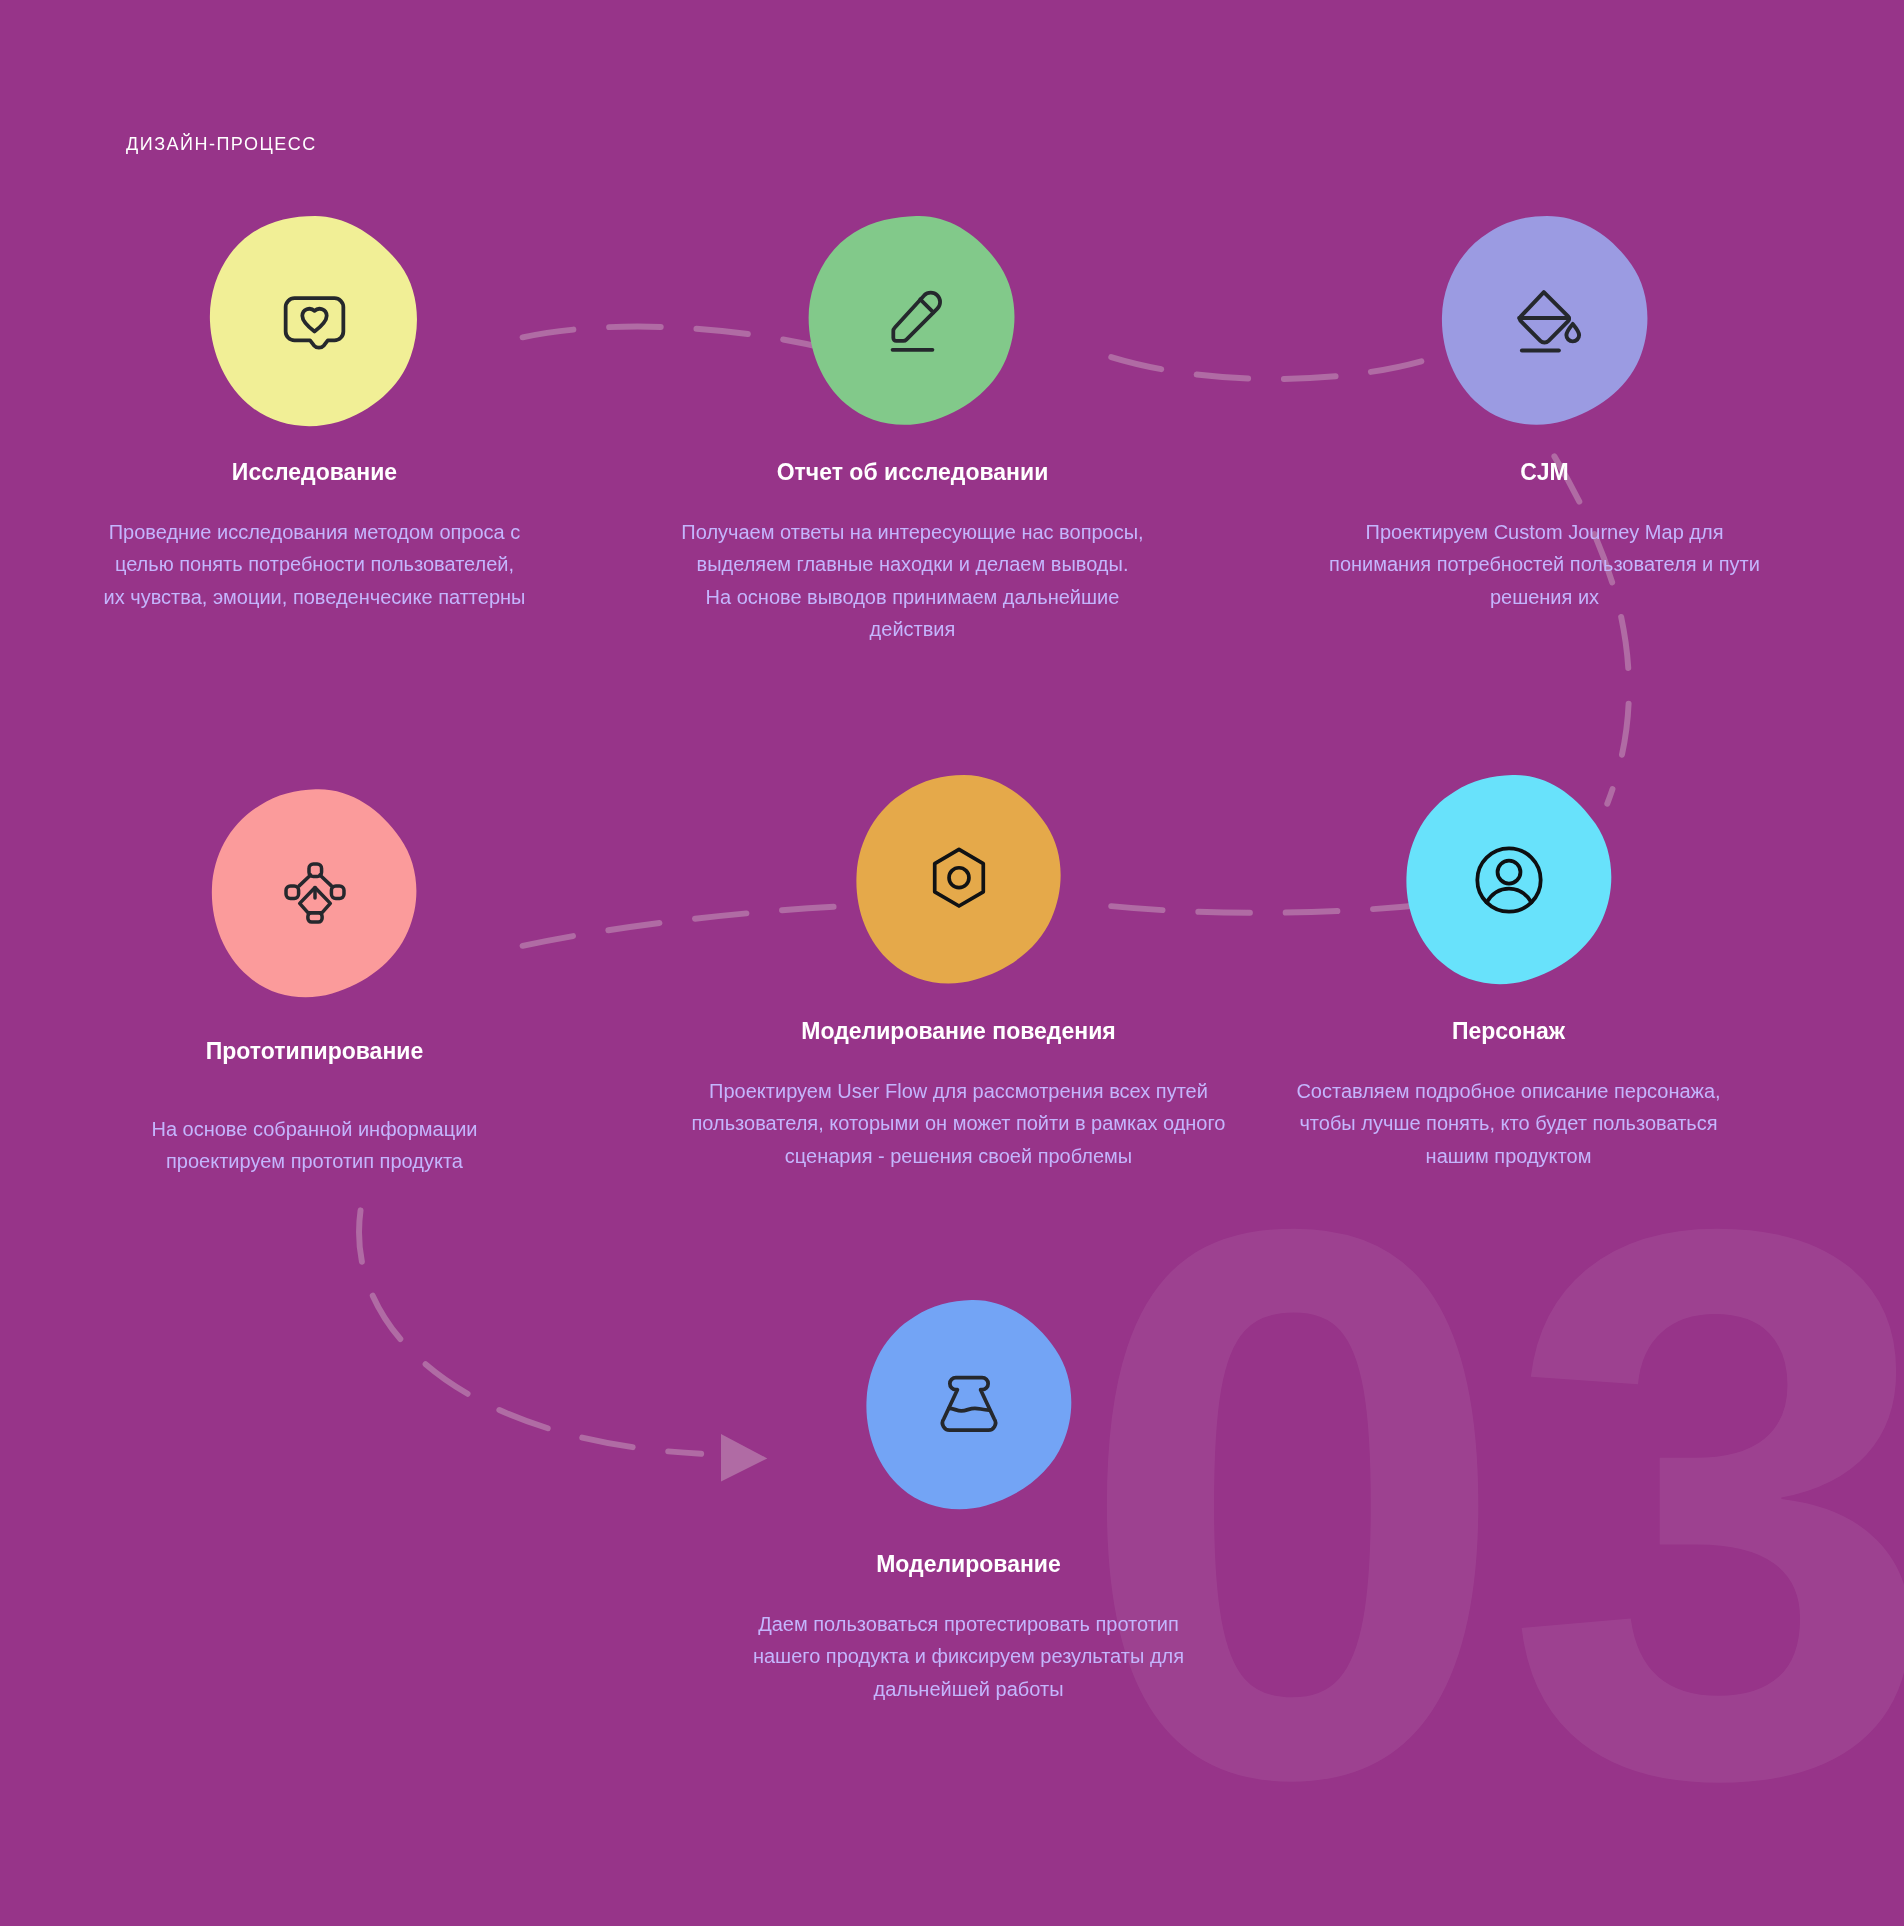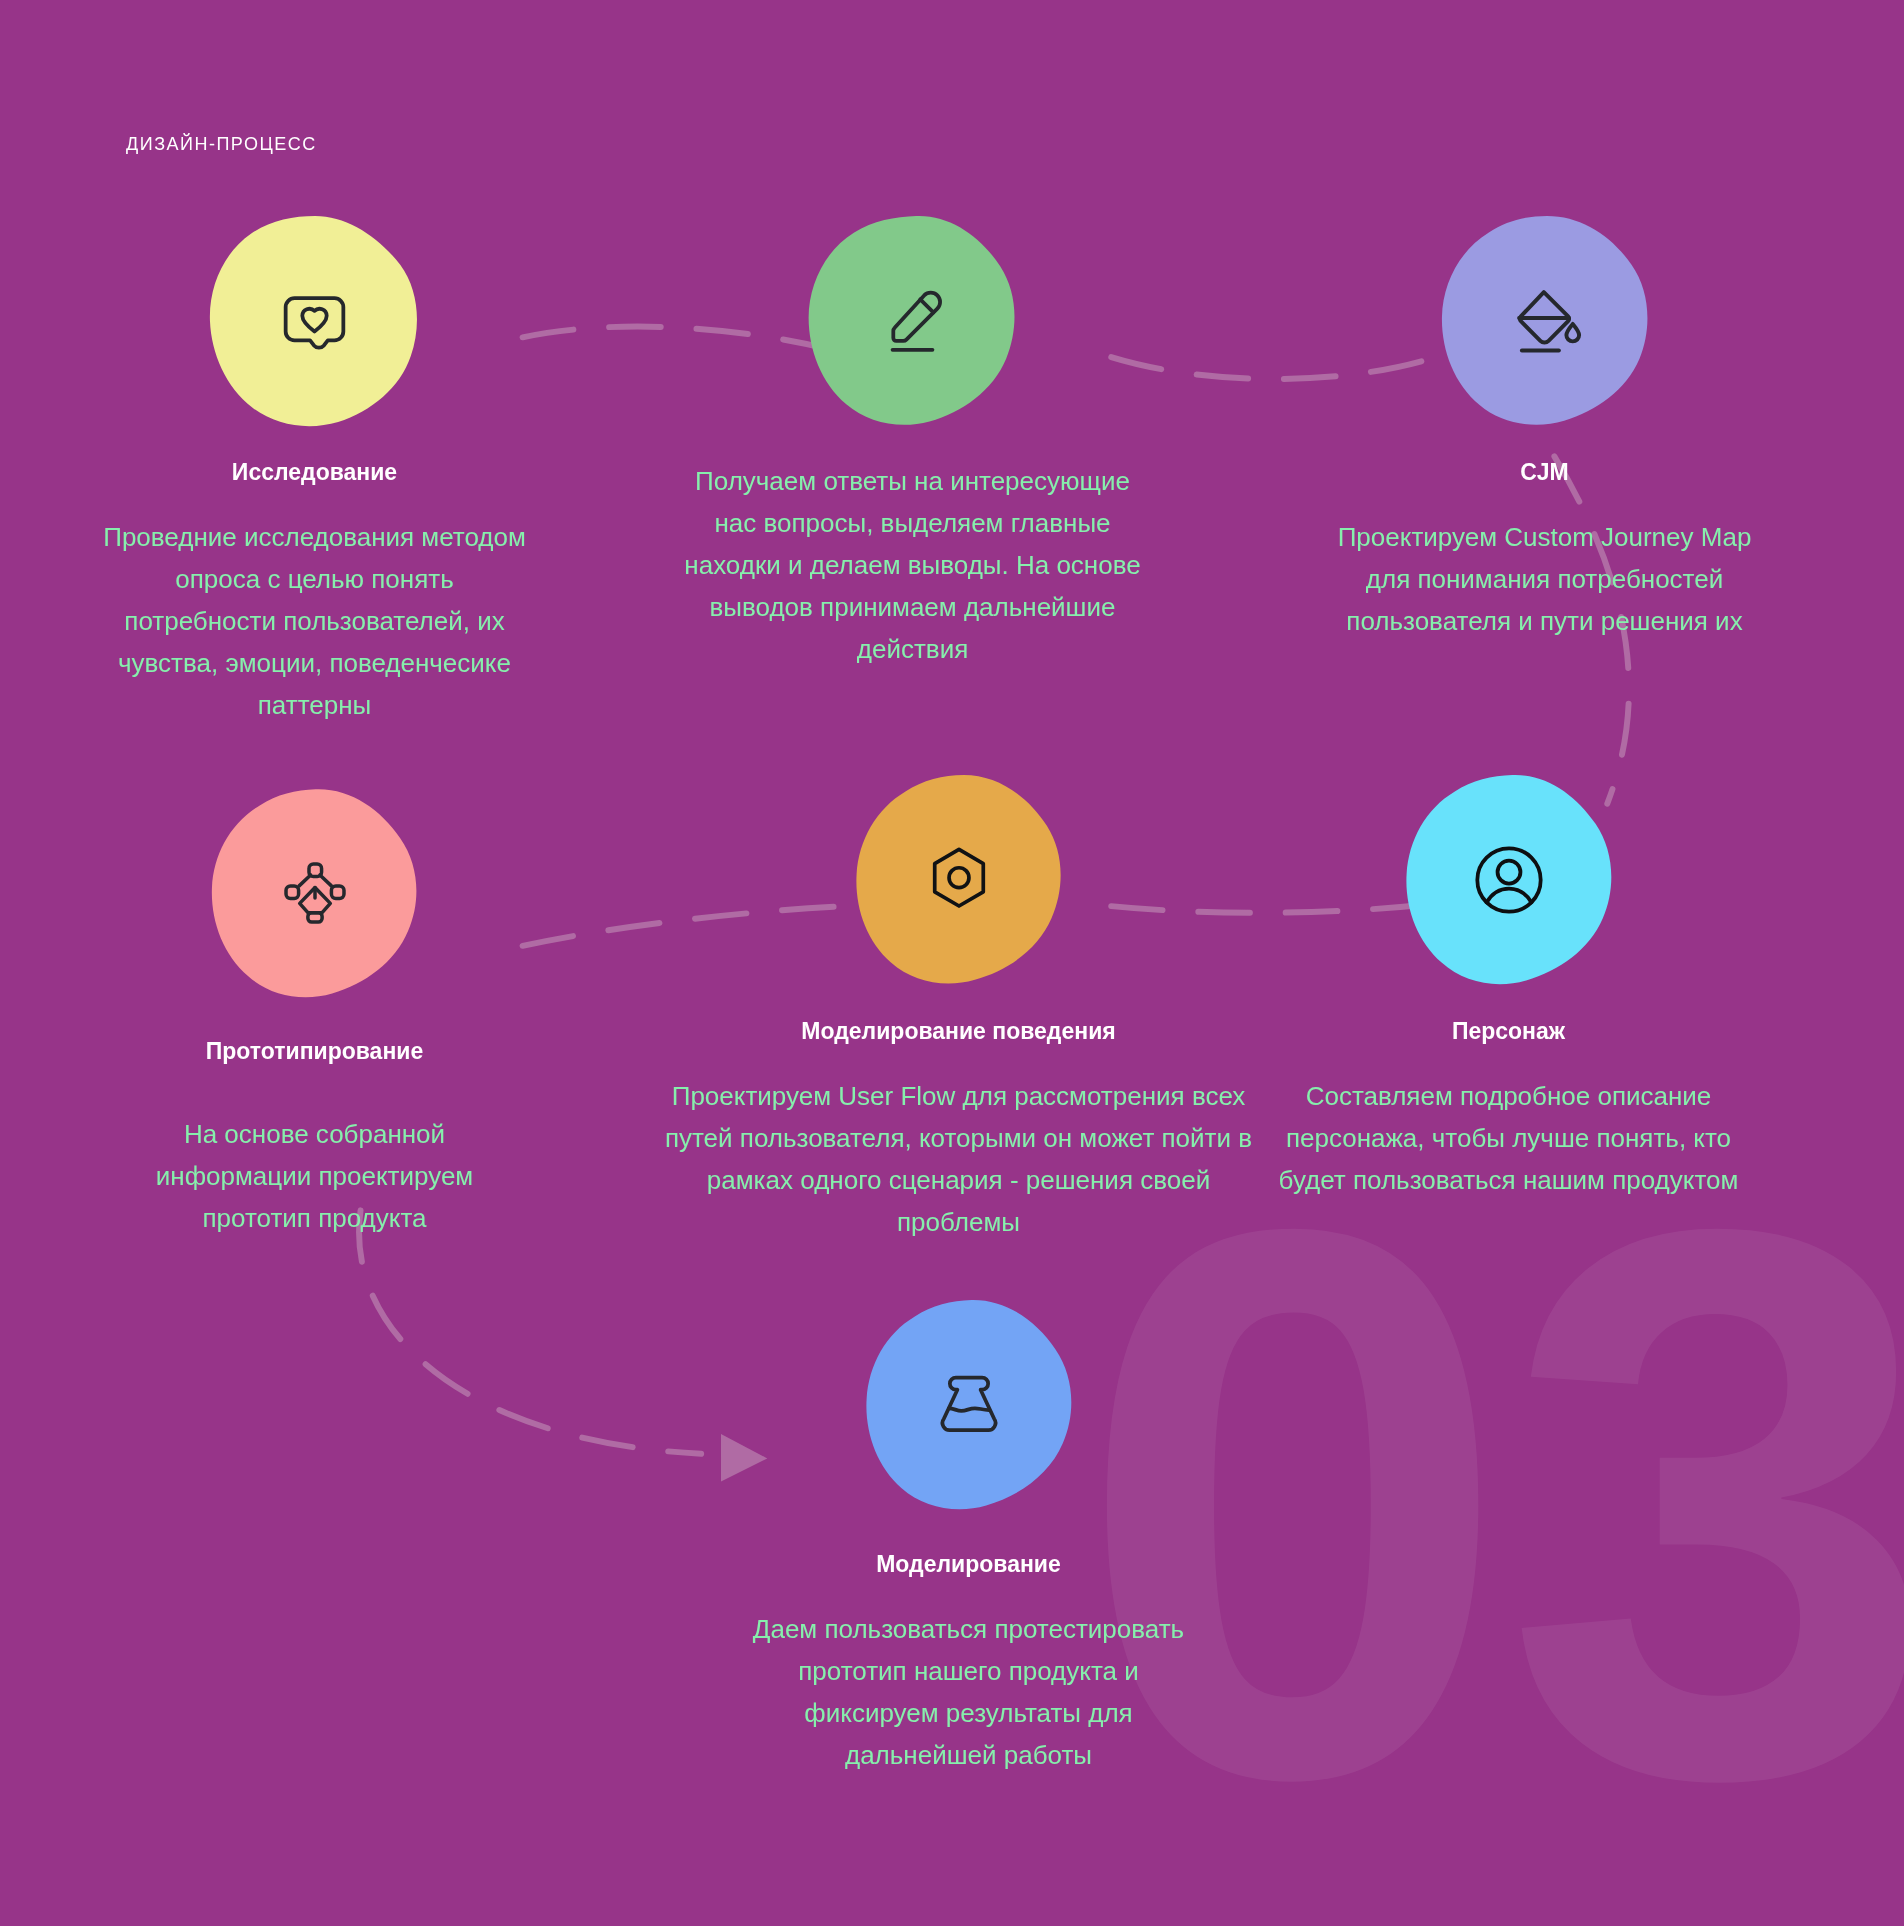--- a/index.html
+++ b/index.html
@@ -71,22 +71,22 @@
   }
   .step-icon svg { display:block; }
 
   .step-title {
     color:#ffffff;
     font-weight:700;
     font-size:23px;
     white-space:nowrap;
   }
   .step-desc {
-    color:#86efac;
-    font-size:26px;
+    color:#c4b5fd;
+    font-size:20px;
     line-height:1.62;
     font-weight:400;
   }
 
   
   #step-1 { left:103px;  top:212px;  width:423px; }
   #step-1 .step-title { margin-top:29px; }
   #step-1 .step-desc  { margin-top:30px; }
 
   #step-2 { left:681px; top:212px;  width:463px; }
@@ -161,20 +161,21 @@
                C146 329 98 320 64 291 C26 259 7 208 7 160 C7 110 32 58 76 31 C104 13 138 7 170 6 Z" fill="#82C98A"></path>
     </svg>
     <div class="step-icon">
       <svg width="71" height="71" viewBox="0 0 64 64" fill="none" stroke="#25282D" stroke-width="3.4" stroke-linecap="round" stroke-linejoin="round">
         <path d="M42.5 8.5 a8.4 8.4 0 0 1 11.9 11.9 L26.5 48.3 a4 4 0 0 1 -2.8 1.2 h-6.4 a2.6 2.6 0 0 1 -2.6 -2.6 v-6.4 a4 4 0 0 1 1.2 -2.8 Z"></path>
         <path d="M39 12 L50.8 23.8"></path>
         <path d="M14 57.5 h36"></path>
       </svg>
     </div>
   </div>
+  <div class="step-title">Отчет об исследовании</div>
   <div class="step-desc">Получаем ответы на интересующие нас вопросы, выделяем главные находки и делаем выводы. На основе выводов принимаем дальнейшие действия</div>
 </div>
 
 <div class="step" id="step-3">
   <div class="blob-wrap">
     <svg class="blob" viewBox="0 0 330 330">
       <path d="M168 6 C220 6 266 36 296 80 C324 120 327 176 308 222 C288 269 243 301 194 316
                C150 329 100 321 66 292 C27 260 8 208 9 159 C10 108 36 58 80 31 C107 13 137 6 168 6 Z" fill="#9B9BE2"></path>
     </svg>
     <div class="step-icon">

